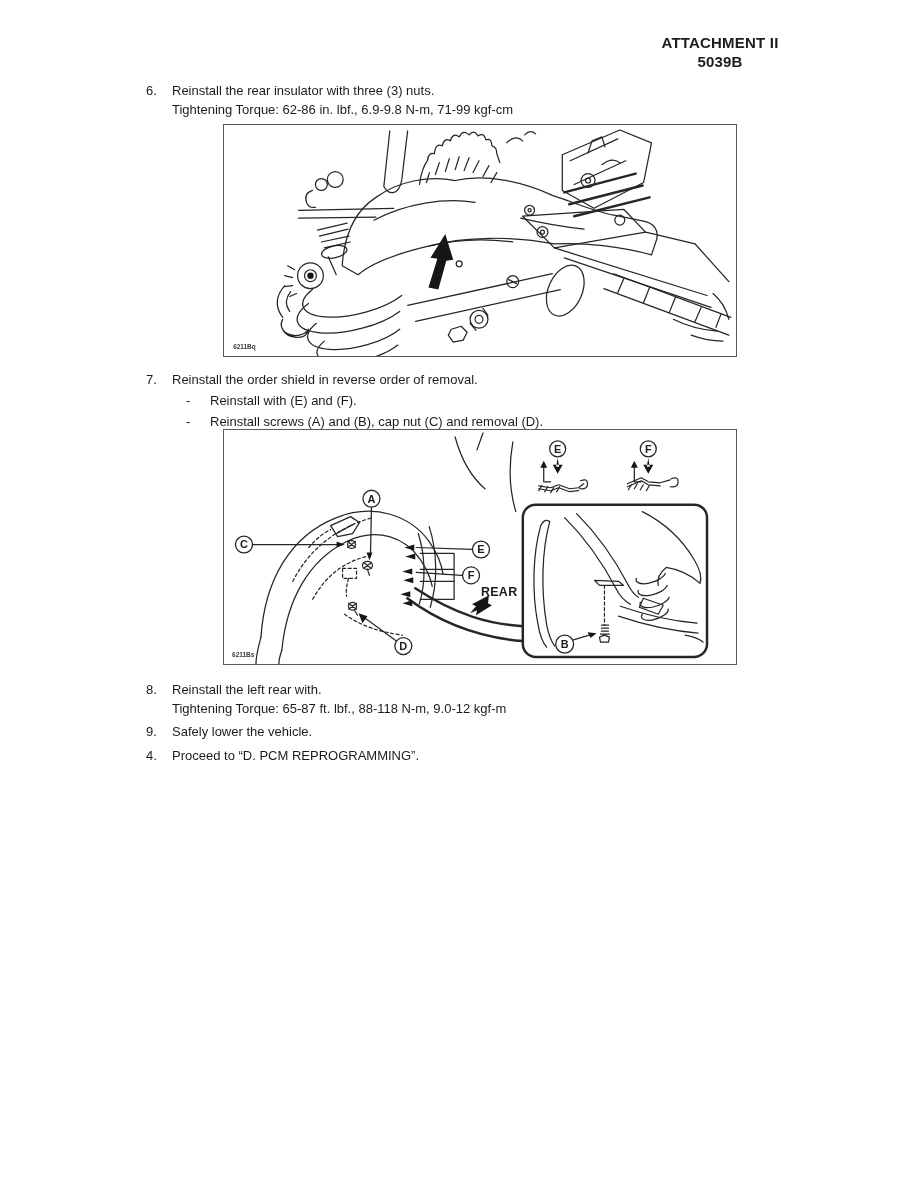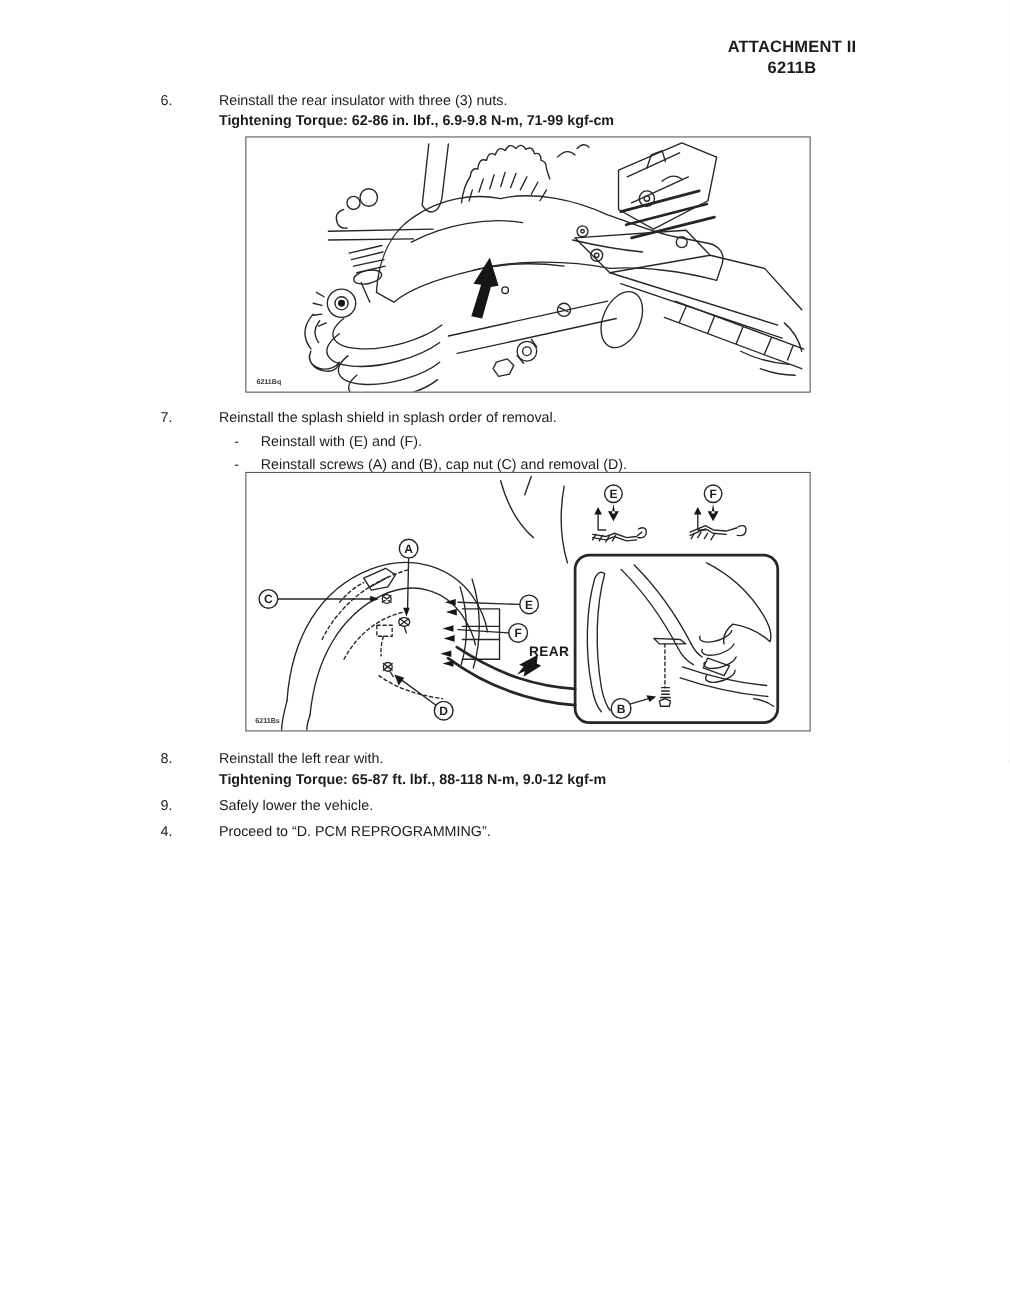--- a/index.html
+++ b/index.html
@@ -24,22 +24,22 @@
     position:absolute;left:620px;top:33px;width:200px;
     text-align:center;font-weight:bold;font-size:15px;line-height:19px;
     letter-spacing:0.2px;
   }
   .step{
     position:absolute;left:146px;width:650px;
     display:flex;align-items:flex-start;
     font-size:13px;line-height:19px;
   }
   .step .num{width:26px;flex:0 0 26px;}
-  .step .body{flex:1;margin-left:27px;}
-  .torque{font-weight:bold;}
+  .step .body{flex:1;}
+  .torque{font-weight:normal;}
   .bullet{display:flex;margin-top:2px;}
   .bullet .dash{width:24px;flex:0 0 24px;margin-left:14px;}
   .figure{
     position:absolute;left:223px;width:514px;
     border:1px solid var(--figure_border);
     background:#fff;
   }
   .figure svg{display:block;width:100%;height:100%;}
   #figure1{top:124px;height:233px;}
   #figure2{top:429px;height:236px;}
@@ -61,21 +61,21 @@
     font-size:12.5px;font-weight:bold;fill:var(--ink);stroke:none;letter-spacing:0.3px;
   }
 </style>
 </head>
 <body>
 
 <div class="page">
 
   <div class="doc-header">
     <div>ATTACHMENT II</div>
-    <div>6211B</div>
+    <div>5039B</div>
   </div>
 
   <div class="step" style="top:81px">
     <span class="num">6.</span>
     <span class="body">
       <span>Reinstall the rear insulator with three (3) nuts.</span>
       <div class="torque">Tightening Torque: 62-86 in. lbf., 6.9-9.8 N-m, 71-99 kgf-cm</div>
     </span>
   </div>
 
@@ -148,21 +148,21 @@
       </g>
 
       <path class="solid-ink" d="M222,110 L207,134 L214,135 L205,164 L215,166 L223,137 L230,136 Z"></path>
       <text class="fig-id" x="8" y="226">6211Bq</text>
     </svg>
   </div>
 
   <div class="step" style="top:370px">
     <span class="num">7.</span>
     <span class="body">
-      <span>Reinstall the splash shield in splash order of removal.</span>
+      <span>Reinstall the order shield in reverse order of removal.</span>
       <div class="bullet">
         <span class="dash">-</span>
         <span>Reinstall with (E) and (F).</span>
       </div>
       <div class="bullet">
         <span class="dash">-</span>
         <span>Reinstall screws (A) and (B), cap nut (C) and removal (D).</span>
       </div>
     </span>
   </div>

